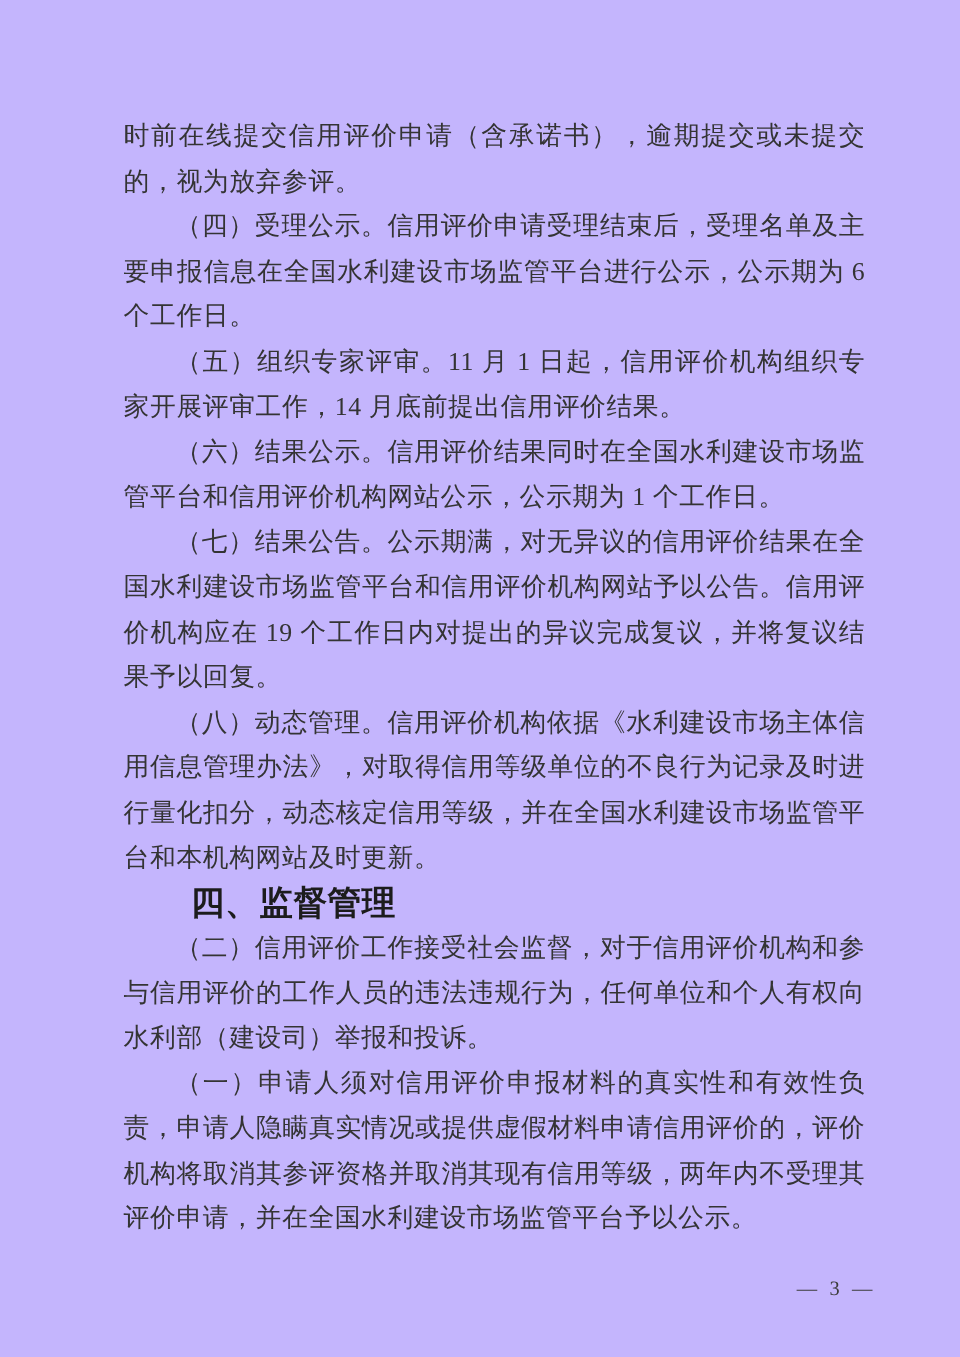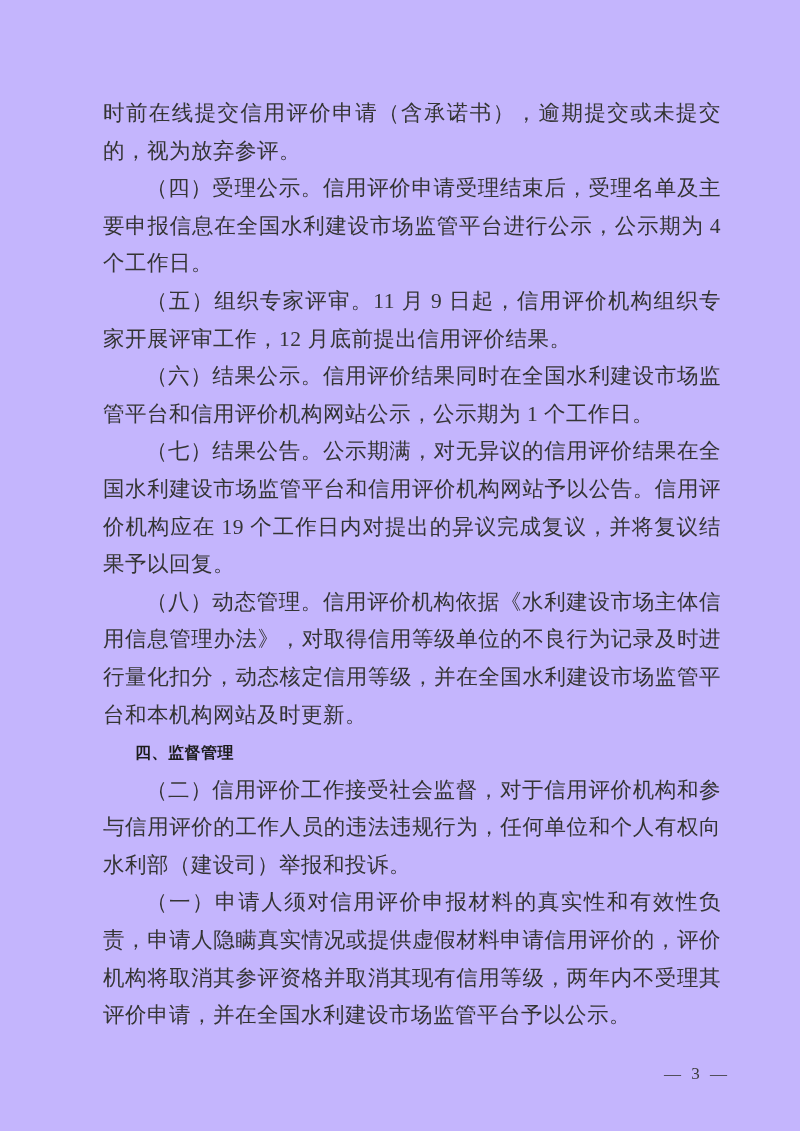--- a/index.html
+++ b/index.html
@@ -33,21 +33,21 @@
   }
   p.para.indented {
     text-indent: 2em;
   }
   h2.section-heading {
     margin: 0;
     padding: 0;
     text-indent: 2em;
     font-family: "Liberation Sans", "DejaVu Sans", sans-serif;
     font-weight: bold;
-    font-size: 16px;
+    font-size: 28px;
     line-height: 37.6px;
     color: #1c1c1c;
     text-align: left;
   }
   .page-number {
     position: absolute;
     top: 1062px;
     right: 70px;
     font-size: 17px;
     line-height: 24px;
@@ -55,22 +55,22 @@
     letter-spacing: 3px;
     font-family: "Liberation Serif", "DejaVu Serif", serif;
   }
 </style>
 </head>
 <body>
 
 <div class="page">
   <div class="doc-body">
     <p class="para">时前在线提交信用评价申请（含承诺书），逾期提交或未提交的，视为放弃参评。</p>
-    <p class="para indented">（四）受理公示。信用评价申请受理结束后，受理名单及主要申报信息在全国水利建设市场监管平台进行公示，公示期为 4 个工作日。</p>
-    <p class="para indented">（五）组织专家评审。11 月 9 日起，信用评价机构组织专家开展评审工作，12 月底前提出信用评价结果。</p>
+    <p class="para indented">（四）受理公示。信用评价申请受理结束后，受理名单及主要申报信息在全国水利建设市场监管平台进行公示，公示期为 6 个工作日。</p>
+    <p class="para indented">（五）组织专家评审。11 月 1 日起，信用评价机构组织专家开展评审工作，14 月底前提出信用评价结果。</p>
     <p class="para indented">（六）结果公示。信用评价结果同时在全国水利建设市场监管平台和信用评价机构网站公示，公示期为 1 个工作日。</p>
     <p class="para indented">（七）结果公告。公示期满，对无异议的信用评价结果在全国水利建设市场监管平台和信用评价机构网站予以公告。信用评价机构应在 19 个工作日内对提出的异议完成复议，并将复议结果予以回复。</p>
     <p class="para indented">（八）动态管理。信用评价机构依据《水利建设市场主体信用信息管理办法》，对取得信用等级单位的不良行为记录及时进行量化扣分，动态核定信用等级，并在全国水利建设市场监管平台和本机构网站及时更新。</p>
     <h2 class="section-heading">四、监督管理</h2>
     <p class="para indented">（二）信用评价工作接受社会监督，对于信用评价机构和参与信用评价的工作人员的违法违规行为，任何单位和个人有权向水利部（建设司）举报和投诉。</p>
     <p class="para indented">（一）申请人须对信用评价申报材料的真实性和有效性负责，申请人隐瞒真实情况或提供虚假材料申请信用评价的，评价机构将取消其参评资格并取消其现有信用等级，两年内不受理其评价申请，并在全国水利建设市场监管平台予以公示。</p>
   </div>
 
   <div class="page-number">— 3 —</div>
 </div>

